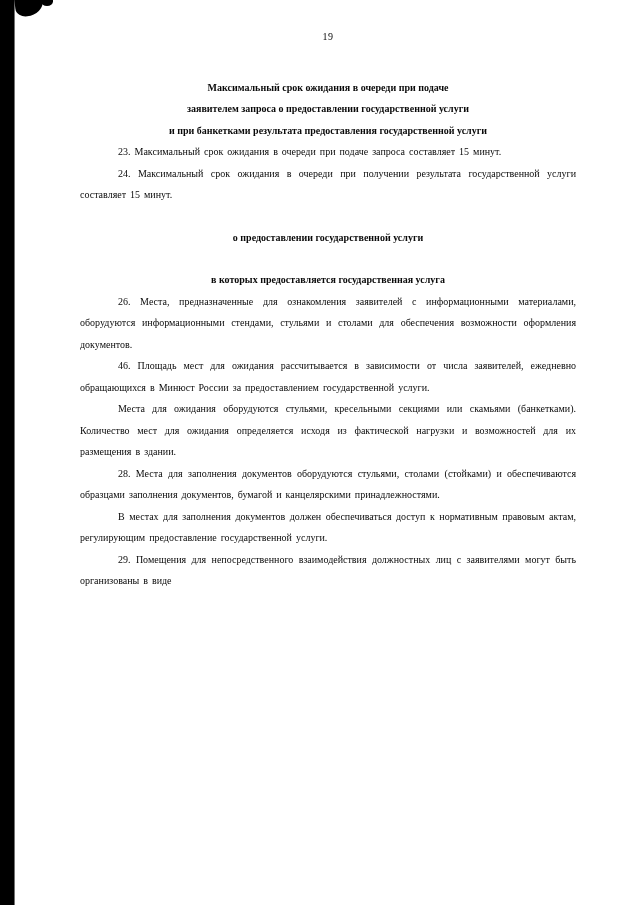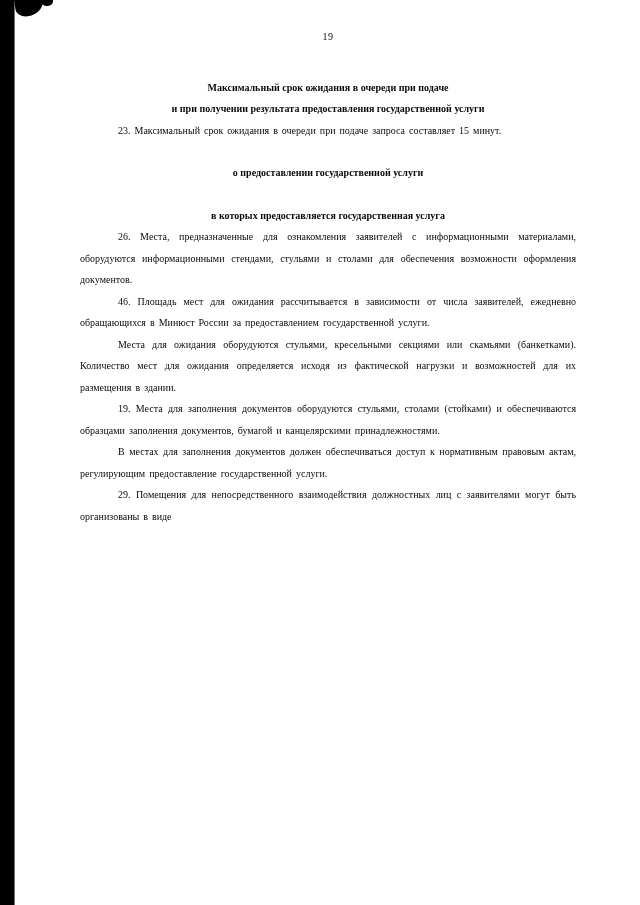--- a/index.html
+++ b/index.html
@@ -80,41 +80,43 @@
   <div class="scan-bar"></div>
   <div class="scan-mark-1"></div>
   <div class="scan-mark-2"></div>
 
   <div class="content">
 
     <div class="page-number">19</div>
 
     <div class="heading first">
       <span class="h-line">Максимальный срок ожидания в очереди при подаче</span>
-      <span class="h-line">и при получении результата предоставления государственной услуги</span>
+      <span class="h-line">заявителем запроса о предоставлении государственной услуги</span>
+      <span class="h-line">и при банкетками результата предоставления государственной услуги</span>
     </div>
 
     <p class="para spaced">23. Максимальный срок ожидания в очереди при подаче запроса составляет 15 минут.</p>
 
+    <p class="para spaced">24. Максимальный срок ожидания в очереди при получении результата государственной услуги составляет 15 минут.</p>
 
     <div class="heading">
       <span class="h-line">о предоставлении государственной услуги</span>
     </div>
 
 
     <div class="heading">
       <span class="h-line">в которых предоставляется государственная услуга</span>
     </div>
 
     <p class="para spaced">26. Места, предназначенные для ознакомления заявителей с информационными материалами, оборудуются информационными стендами, стульями и столами для обеспечения возможности оформления документов.</p>
 
     <p class="para">46. Площадь мест для ожидания рассчитывается в зависимости от числа заявителей, ежедневно обращающихся в Минюст России за предоставлением государственной услуги.</p>
 
     <p class="para">Места для ожидания оборудуются стульями, кресельными секциями или скамьями (банкетками). Количество мест для ожидания определяется исходя из фактической нагрузки и возможностей для их размещения в здании.</p>
 
-    <p class="para">19. Места для заполнения документов оборудуются стульями, столами (стойками) и обеспечиваются образцами заполнения документов, бумагой и канцелярскими принадлежностями.</p>
+    <p class="para">28. Места для заполнения документов оборудуются стульями, столами (стойками) и обеспечиваются образцами заполнения документов, бумагой и канцелярскими принадлежностями.</p>
 
     <p class="para">В местах для заполнения документов должен обеспечиваться доступ к нормативным правовым актам, регулирующим предоставление государственной услуги.</p>
 
     <p class="para">29. Помещения для непосредственного взаимодействия должностных лиц с заявителями могут быть организованы в виде</p>
 
   </div>
 </div>
 
 </body></html>

